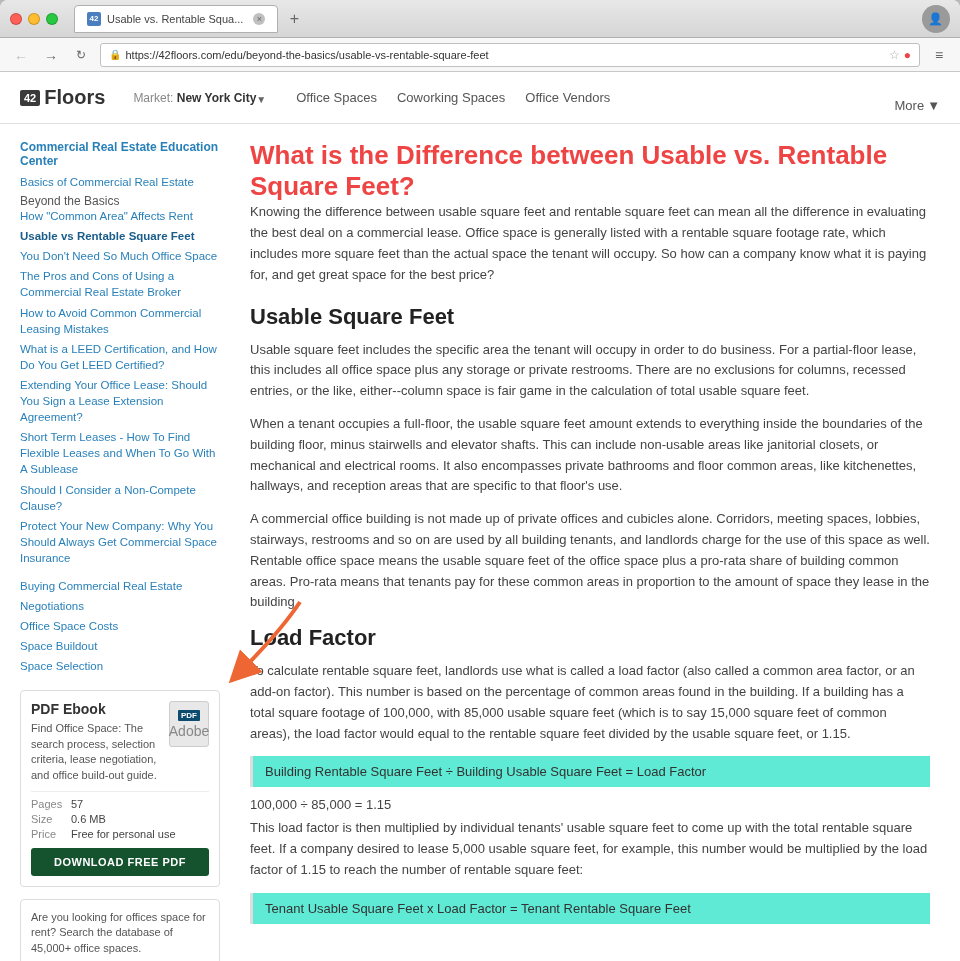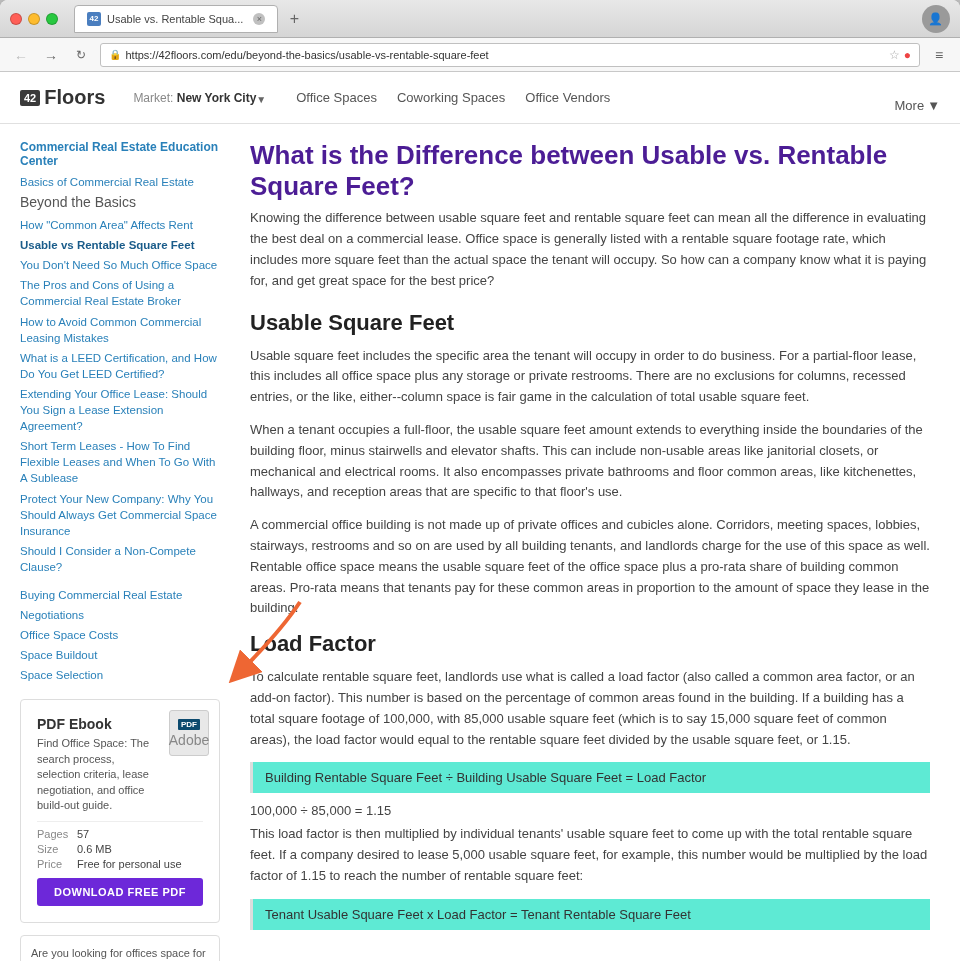--- a/index.html
+++ b/index.html
@@ -233,29 +233,29 @@
     .sidebar-link.active {
       color: #1a5c8a;
       font-weight: 700;
     }
     .sidebar-section {
       margin-bottom: 12px;
     }
     .sidebar-section-header {
       color: #555;
       font-weight: 500;
-      font-size: 14px;
-      margin-bottom: 7px;
+      font-size: 12px;
+      margin-bottom: 0;
     }
 
     
     .pdf-box {
       border: 1px solid #ddd;
       border-radius: 4px;
-      padding: 16px;
+      padding: 10px;
       margin-top: 16px;
       position: relative;
     }
     .pdf-box-title {
       font-size: 14px;
       font-weight: 700;
       color: #333;
       margin-bottom: 4px;
     }
     .pdf-desc {
@@ -291,21 +291,21 @@
     .pdf-meta-row {
       display: flex;
       font-size: 11px;
       margin-bottom: 3px;
     }
     .pdf-meta-label { color: #888; width: 40px; }
     .pdf-meta-value { color: #444; }
     .download-btn {
       display: block;
       width: 100%;
-      background: #6d28d9;
+      background: #14532d;
       color: white;
       text-align: center;
       padding: 8px;
       border-radius: 3px;
       font-size: 11px;
       font-weight: 700;
       letter-spacing: 0.5px;
       margin-top: 8px;
       border: none;
       cursor: pointer;
@@ -325,23 +325,22 @@
     }
 
     
     .main-content {
       flex: 1;
       padding: 0 10px;
     }
     .article-title {
       font-size: 26px;
       font-weight: 700;
-      color: #4c1d95;
+      color: #ef4444;
       line-height: 1.2;
-      margin-bottom: 6px;
     }
     .last-updated {
       font-size: 11px;
       color: #888;
       margin-bottom: 14px;
       font-style: italic;
     }
     .intro-text {
       font-size: 13px;
       color: #444;
@@ -452,22 +451,22 @@
           <a class="sidebar-link">Basics of Commercial Real Estate</a>
           <div class="sidebar-section-header">Beyond the Basics</div>
           <a class="sidebar-link">How "Common Area" Affects Rent</a>
           <a class="sidebar-link active">Usable vs Rentable Square Feet</a>
           <a class="sidebar-link">You Don't Need So Much Office Space</a>
           <a class="sidebar-link">The Pros and Cons of Using a Commercial Real Estate Broker</a>
           <a class="sidebar-link">How to Avoid Common Commercial Leasing Mistakes</a>
           <a class="sidebar-link">What is a LEED Certification, and How Do You Get LEED Certified?</a>
           <a class="sidebar-link">Extending Your Office Lease: Should You Sign a Lease Extension Agreement?</a>
           <a class="sidebar-link">Short Term Leases - How To Find Flexible Leases and When To Go With A Sublease</a>
+          <a class="sidebar-link">Should I Consider a Non-Compete Clause?</a>
           <a class="sidebar-link">Protect Your New Company: Why You Should Always Get Commercial Space Insurance</a>
-          <a class="sidebar-link">Should I Consider a Non-Compete Clause?</a>
         </div>
         <div class="sidebar-section">
           <a class="sidebar-link">Buying Commercial Real Estate</a>
           <a class="sidebar-link">Negotiations</a>
           <a class="sidebar-link">Office Space Costs</a>
           <a class="sidebar-link">Space Buildout</a>
           <a class="sidebar-link">Space Selection</a>
         </div>
 
         <svg class="red-arrow-svg" width="120" height="100" viewBox="0 0 120 100">

